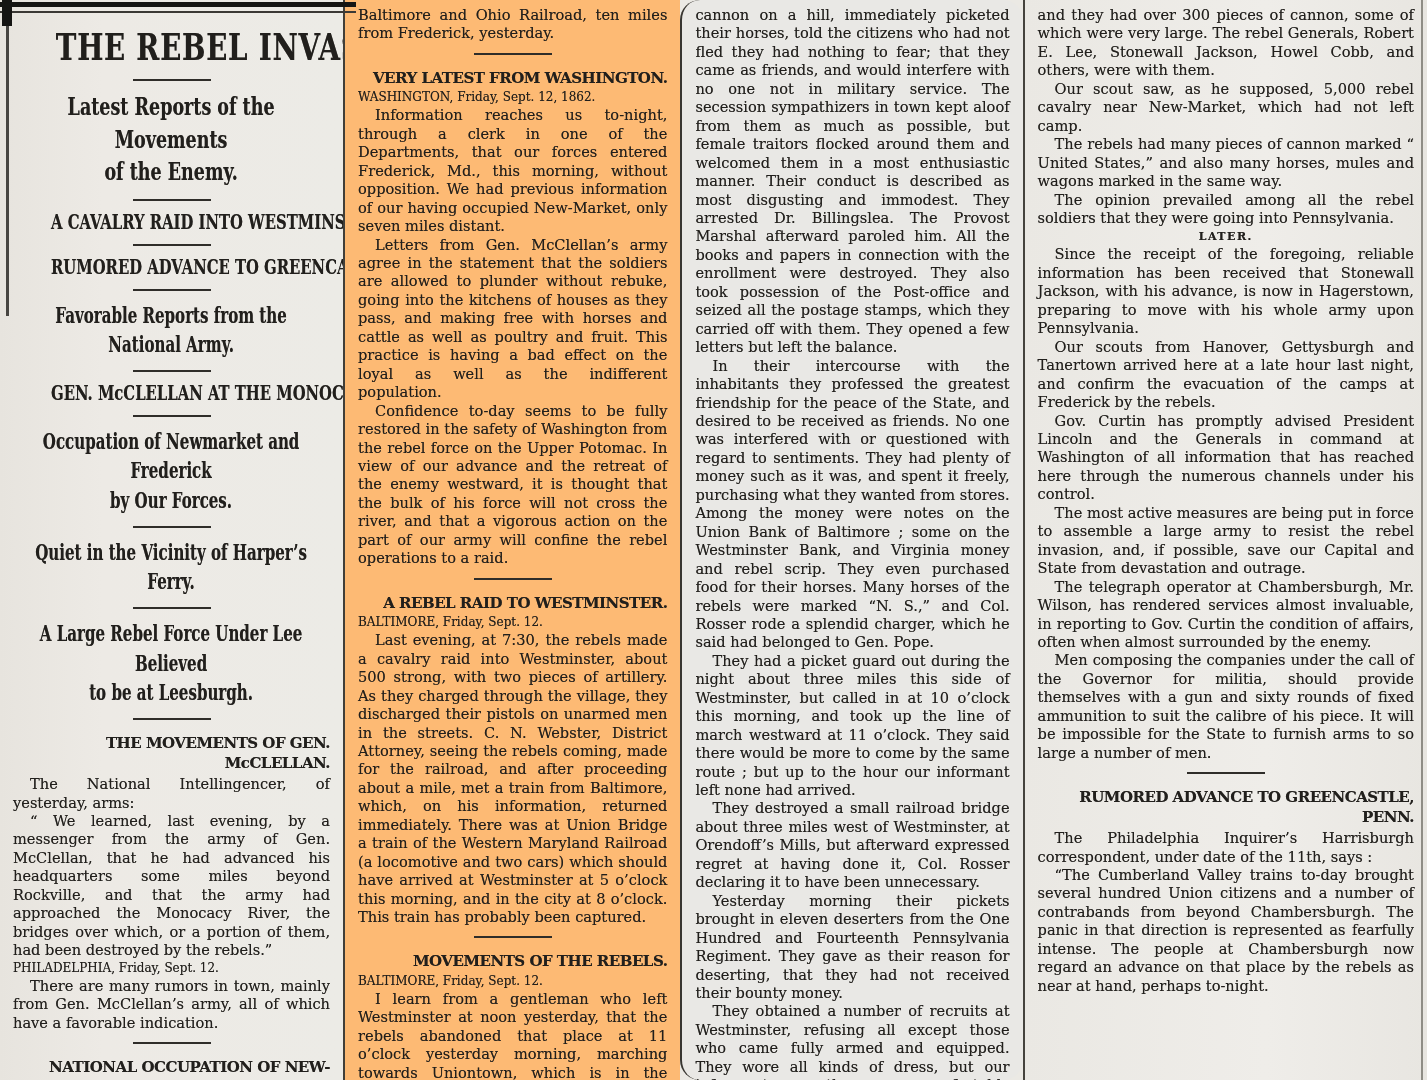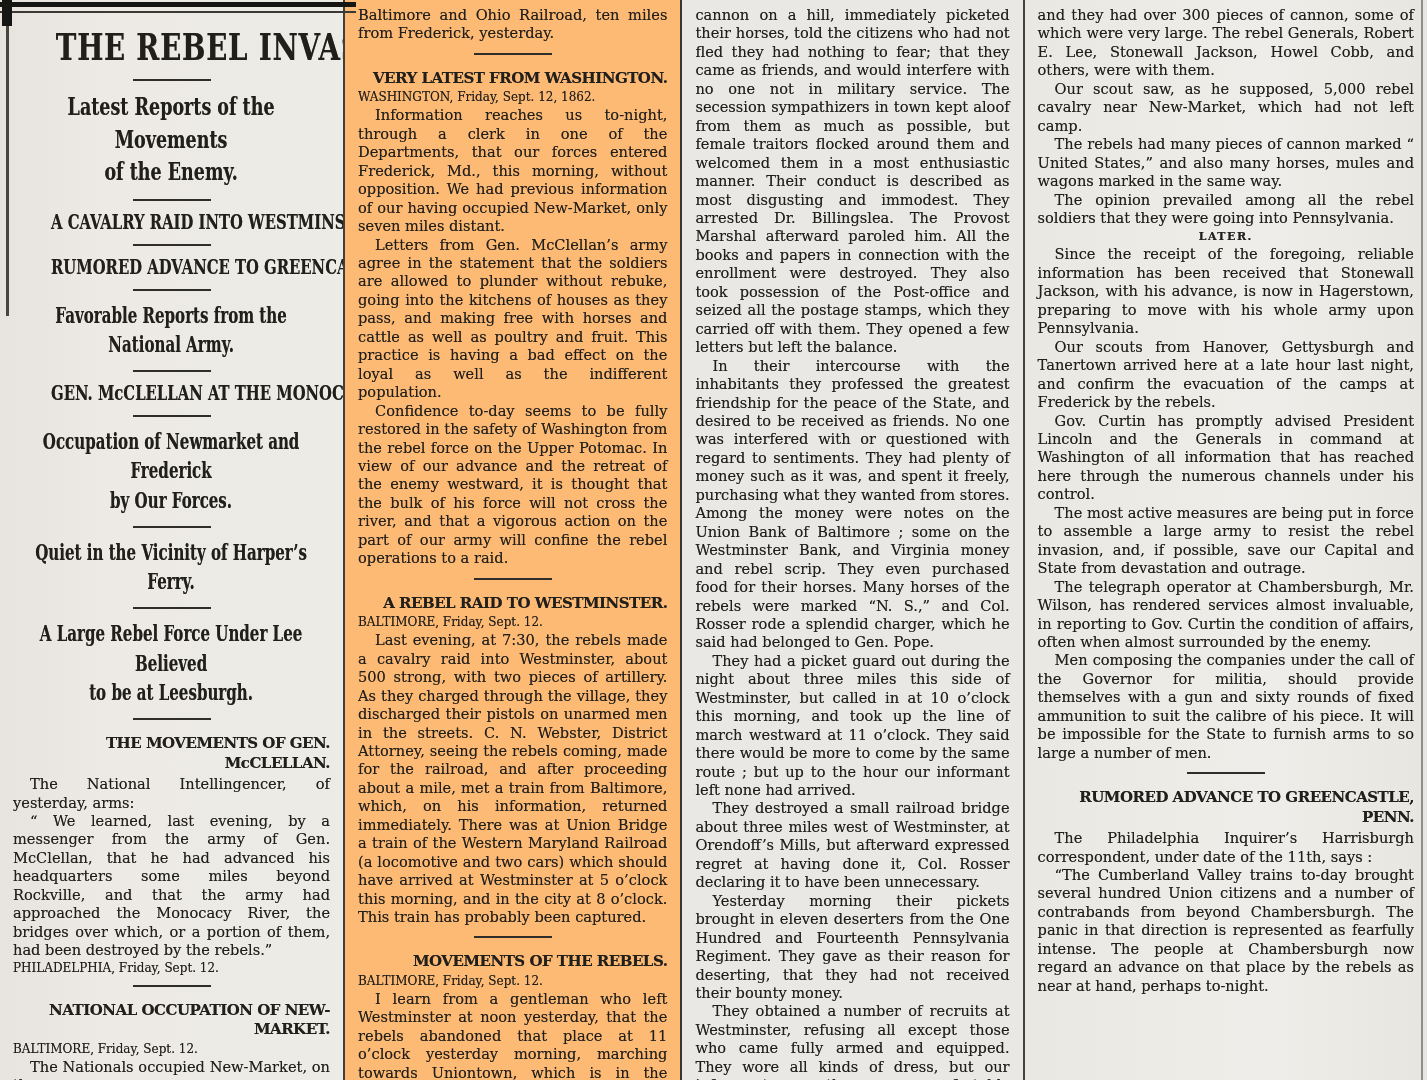--- a/index.html
+++ b/index.html
@@ -4,21 +4,21 @@
 <style>
   html,body{margin:0;padding:0;background:#9e9c96;}
   .page{
     position:relative;width:1427px;height:1080px;display:flex;
     background:#ebe9e4;color:#211f1c;overflow:hidden;
     font-family:"DejaVu Serif","Liberation Serif",serif;
   }
   .col{box-sizing:border-box;overflow:hidden;padding:6px 13px 0 13px;}
   .col-1{width:357px;background:linear-gradient(90deg,#e7e4de 0%,#edeae5 30%,#ecebe6 100%);}
   .col-2{width:351px;border-left:2px solid #413f39;background:#fdba74;}
-  .col-3{width:356px;border-left:2px solid #383631;background:#e9e8e5;}
+  .col-3{width:356px;border-left:2px solid #383631;background:#e9e8e5;border-radius:20px;}
   .col-4{width:421px;border-left:2px solid #45433d;background:linear-gradient(90deg,#eae8e3 0%,#efede9 60%,#e8e6e1 100%);}
 
   .blk{text-shadow:0 0 .5px rgba(25,24,20,.55);}
   .h-xl{
     font-weight:bold;font-size:38px;letter-spacing:1px;white-space:nowrap;
     text-align:center;transform:scaleX(.73);transform-origin:50% 50%;
     margin:18px 0 6px 0;
   }
   .h-deck-lg{
     font-weight:bold;font-size:25px;line-height:1.3;white-space:pre-line;text-align:center;
@@ -74,20 +74,21 @@
       <div class="blk h-deck">Quiet in the Vicinity of Harper’s
 Ferry.</div>
       <div class="blk rule"></div>
       <div class="blk h-deck">A Large Rebel Force Under Lee Believed
 to be at Leesburgh.</div>
       <div class="blk rule"></div>
       <div class="blk h-sec">THE MOVEMENTS OF GEN. McCLELLAN.</div>
       <div class="blk p">The National Intellingencer, of yesterday, arms:</div>
       <div class="blk p">“ We learned, last evening, by a messenger from the army of Gen. McClellan, that he had advanced his headquarters some miles beyond Rockville, and that the army had approached the Monocacy River, the bridges over which, or a portion of them, had been destroyed by the rebels.”</div>
       <div class="blk date">PHILADELPHIA, Friday, Sept. 12.</div>
+      <div class="blk p">There are many rumors in town, mainly from Gen. McClellan’s army, all of which have a favorable indication.</div>
       <div class="blk rule"></div>
       <div class="blk h-sec">NATIONAL OCCUPATION OF NEW-MARKET.</div>
       <div class="blk date">BALTIMORE, Friday, Sept. 12.</div>
       <div class="blk p">The Nationals occupied New-Market, on the</div>
     </div>
   <div class="col col-2">
       <div class="blk p-cont">Baltimore and Ohio Railroad, ten miles from Frederick, yesterday.</div>
       <div class="blk rule"></div>
       <div class="blk h-sec">VERY LATEST FROM WASHINGTON.</div>
       <div class="blk date">WASHINGTON, Friday, Sept. 12, 1862.</div>

